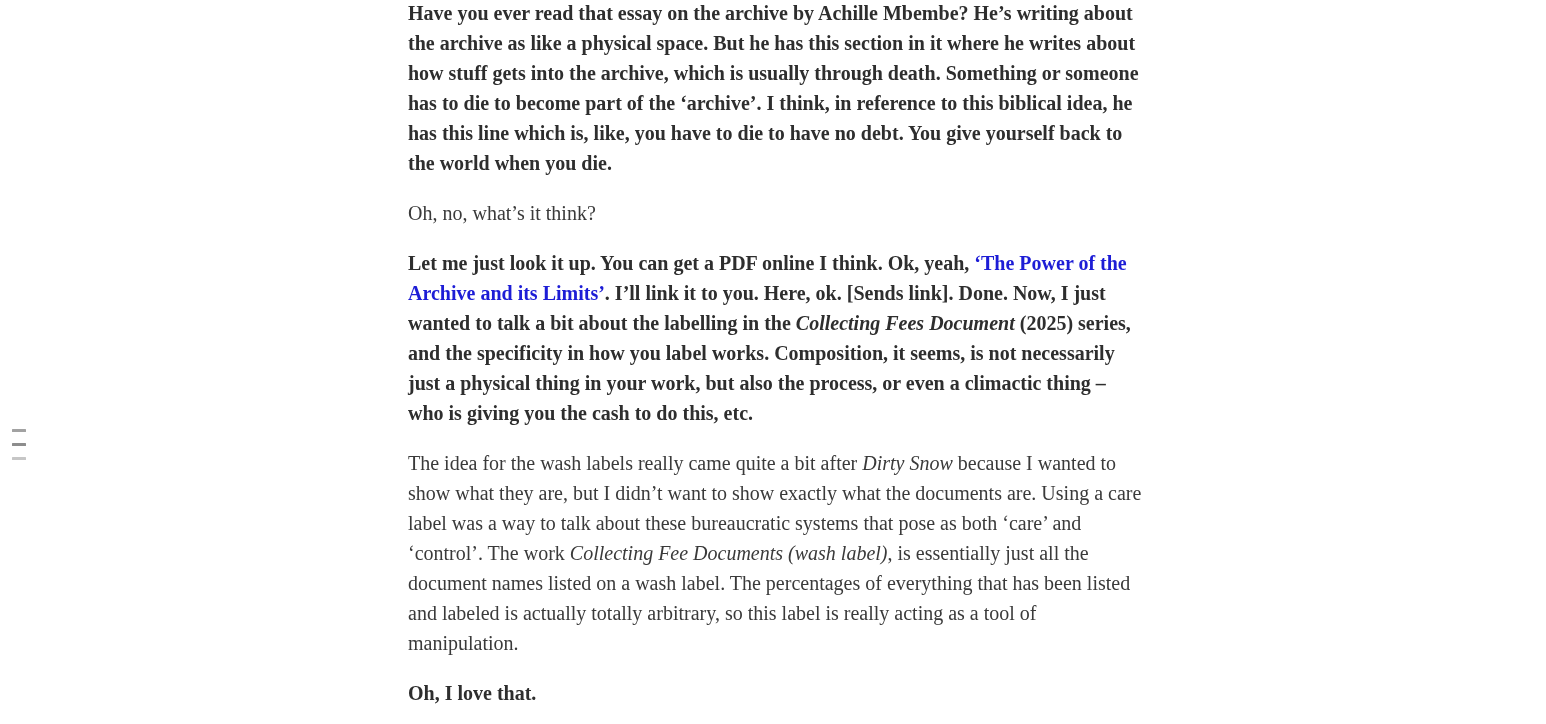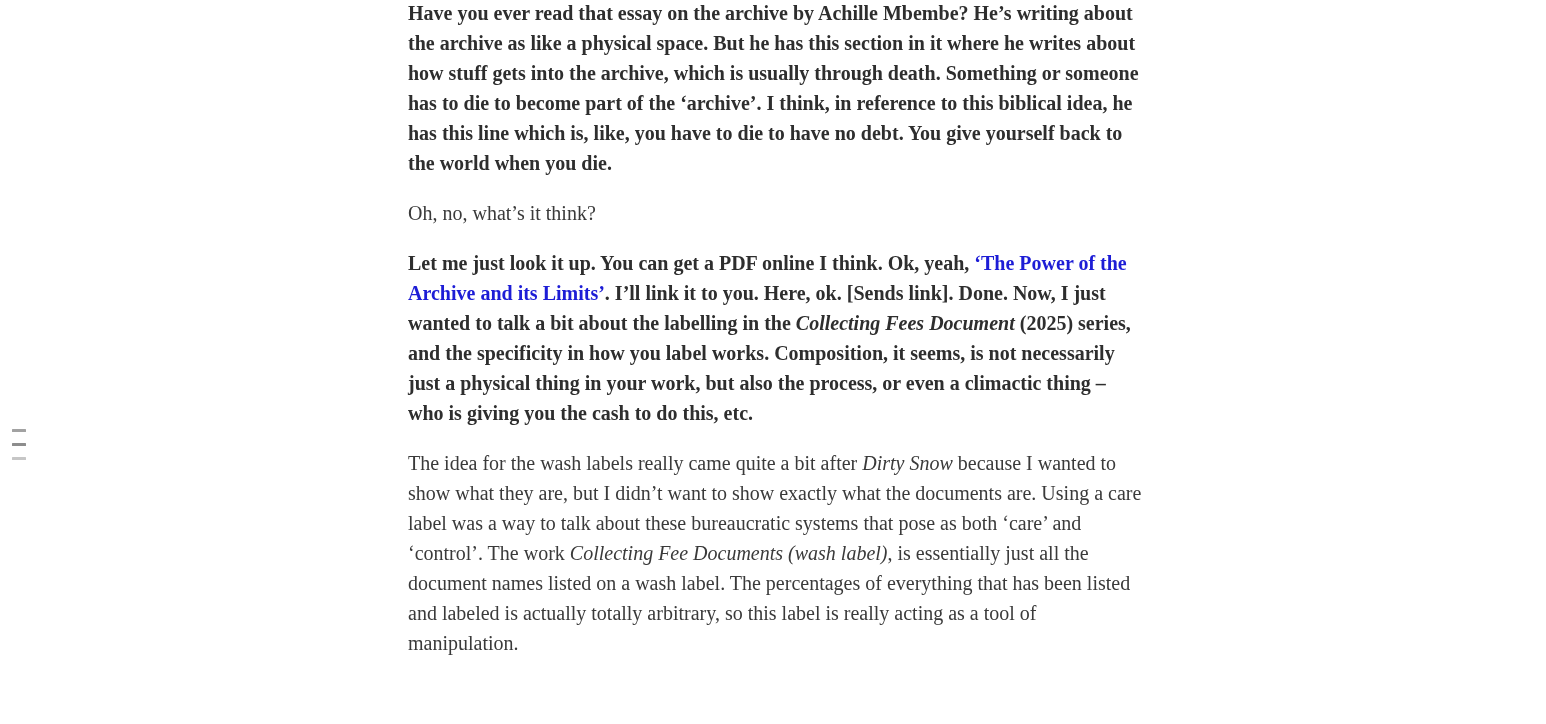--- a/index.html
+++ b/index.html
@@ -66,13 +66,14 @@
     <div class="bar" style="background: rgb(162, 162, 162);"></div>
     <div class="bar" style="background: rgb(141, 141, 141);"></div>
     <div class="bar" style="background: rgb(198, 198, 198);"></div>
   </div>
 
 <div class="article">
     <p class="para bold"><span>Have you ever read that essay on the archive by Achille Mbembe? He’s writing about the archive as like a physical space. But he has this section in it where he writes about how stuff gets into the archive, which is usually through death. Something or someone has to die to become part of the ‘archive’. I think, in reference to this biblical idea, he has this line which is, like, you have to die to have no debt. You give yourself back to the world when you die.</span></p>
     <p class="para regular"><span>Oh, no, what’s it think?</span></p>
     <p class="para bold"><span>Let me just look it up. You can get a PDF online I think. Ok, yeah, </span><a class="essay-link" href="#">‘The Power of the Archive and its Limits’</a><span>. I’ll link it to you. Here, ok. [Sends link]. Done. Now, I just wanted to talk a bit about the labelling in the </span><em>Collecting Fees Document</em><span> (2025) series, and the specificity in how you label works. Composition, it seems, is not necessarily just a physical thing in your work, but also the process, or even a climactic thing – who is giving you the cash to do this, etc.</span></p>
     <p class="para regular"><span>The idea for the wash labels really came quite a bit after </span><em>Dirty Snow</em><span> because I wanted to show what they are, but I didn’t want to show exactly what the documents are. Using a care label was a way to talk about these bureaucratic systems that pose as both ‘care’ and ‘control’. The work </span><em>Collecting Fee Documents (wash label)</em><span>, is essentially just all the document names listed on a wash label. The percentages of everything that has been listed and labeled is actually totally arbitrary, so this label is really acting as a tool of manipulation.</span></p>
+    <p class="para bold"><span>Oh, I love that.</span></p>
   </div>
 
 </body></html>

